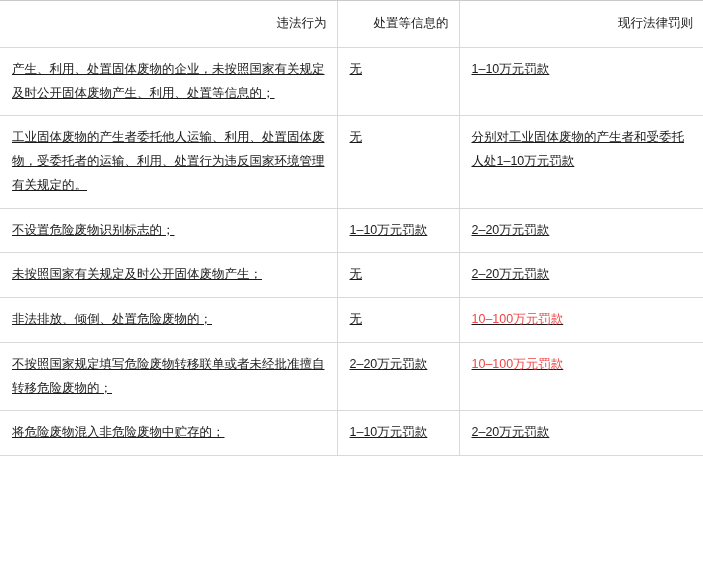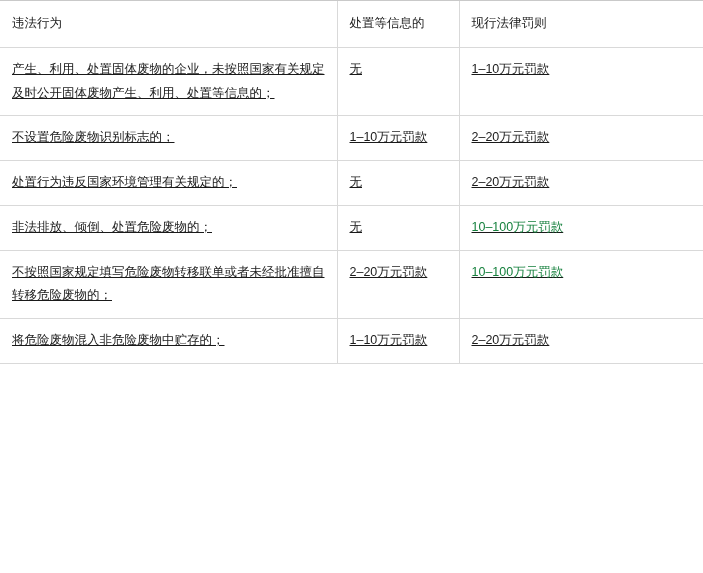--- a/index.html
+++ b/index.html
@@ -44,35 +44,36 @@
   table.penalty-table td + td {
     border-left: 1px solid #d9d9d9;
   }
   table.penalty-table thead th {
     border-top: 1px solid #c9c9c9;
     border-bottom: 1px solid #d9d9d9;
     color: #1a1a1a;
     font-size: 12.5px;
     padding-top: 11px;
     padding-bottom: 11px;
+    text-align: right;
   }
   table.penalty-table tbody tr td {
     border-top: none;
     text-decoration: underline;
   }
   table.penalty-table tbody tr:last-child td {
     border-bottom: 1px solid #d9d9d9;
   }
   .cell-text {
     display: block;
     white-space: pre-wrap;
     word-break: break-word;
   }
   .highlight {
-    color: #15803d;
+    color: #ef4444;
   }
 </style>
 </head>
 <body>
 
 <div class="table-wrap">
   <table class="penalty-table">
     <colgroup>
       <col class="c1">
       <col class="c2">
@@ -98,32 +99,43 @@
           </td>
         <td>
             <span class="cell-text">无</span>
           </td>
         <td>
             <span class="cell-text">1–10万元罚款</span>
           </td>
       </tr>
       <tr>
         <td>
+            <span class="cell-text">工业固体废物的产生者委托他人运输、利用、处置固体废物，受委托者的运输、利用、处置行为违反国家环境管理有关规定的。</span>
+          </td>
+        <td>
+            <span class="cell-text">无</span>
+          </td>
+        <td>
+            <span class="cell-text">分别对工业固体废物的产生者和受委托人处1–10万元罚款</span>
+          </td>
+      </tr>
+      <tr>
+        <td>
             <span class="cell-text">不设置危险废物识别标志的；</span>
           </td>
         <td>
             <span class="cell-text">1–10万元罚款</span>
           </td>
         <td>
             <span class="cell-text">2–20万元罚款</span>
           </td>
       </tr>
       <tr>
         <td>
-            <span class="cell-text">处置行为违反国家环境管理有关规定的；</span>
+            <span class="cell-text">未按照国家有关规定及时公开固体废物产生；</span>
           </td>
         <td>
             <span class="cell-text">无</span>
           </td>
         <td>
             <span class="cell-text">2–20万元罚款</span>
           </td>
       </tr>
       <tr>
         <td>

